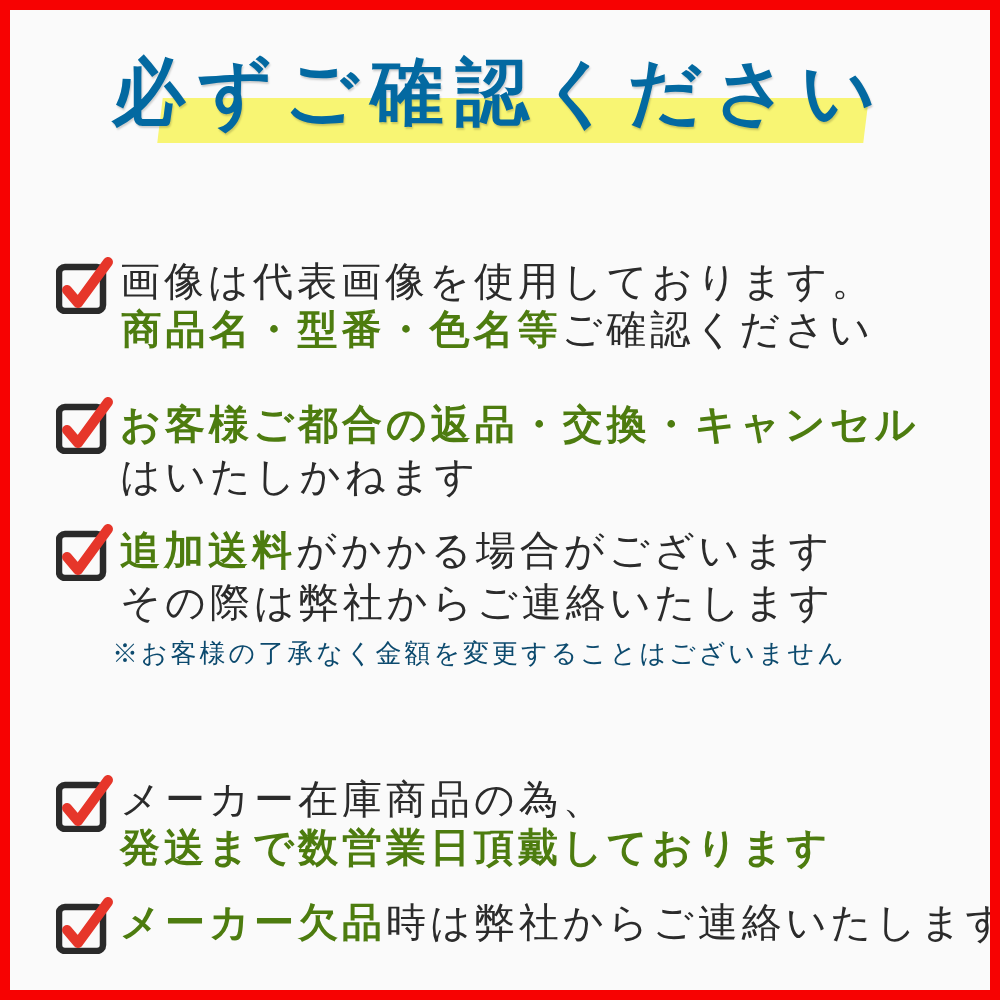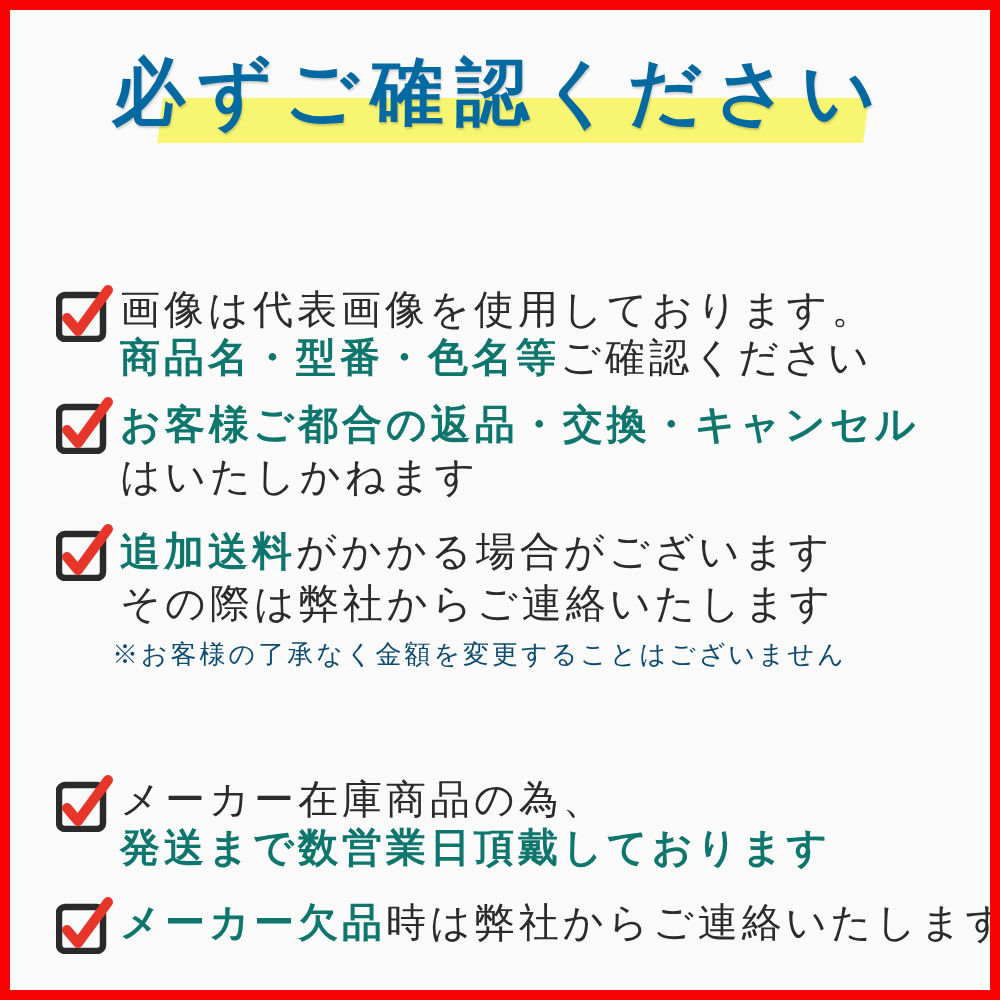--- a/index.html
+++ b/index.html
@@ -58,27 +58,27 @@
     width:60px;height:60px;
     margin-top:-4px;
   }
   .lines{
     margin-left:4px;
     font-size:40px;
     letter-spacing:4px;
     line-height:48px;
     white-space:nowrap;
   }
-  .i1{top:276px;} .i1 .lines{line-height:47px;}
+  .i1{top:248px;text-align:center;} .i1 .lines{line-height:47px;}
   .i2{top:388px;} .i2 .lines{line-height:52px;}
-  .i3{top:515px;} .i3 .lines{line-height:52px;}
+  .i3{top:515px;} .i3 .lines{line-height:52px;font-family:Liberation Serif, serif;}
   .i4{top:766px;} .i4 .lines{line-height:47px;}
   .i5{top:888px;}
   .t-black{color:#2b2b2b;}
-  .t-red{color:#0f766e;font-weight:bold;}
+  .t-red{color:#4d7c0f;font-weight:bold;}
   .note{
     font-size:26px;
     letter-spacing:3px;
     line-height:30px;
     color:#0c4a6e;
     font-weight:normal;
     margin-top:10px;
     margin-left:-8px;
     white-space:nowrap;
   }

